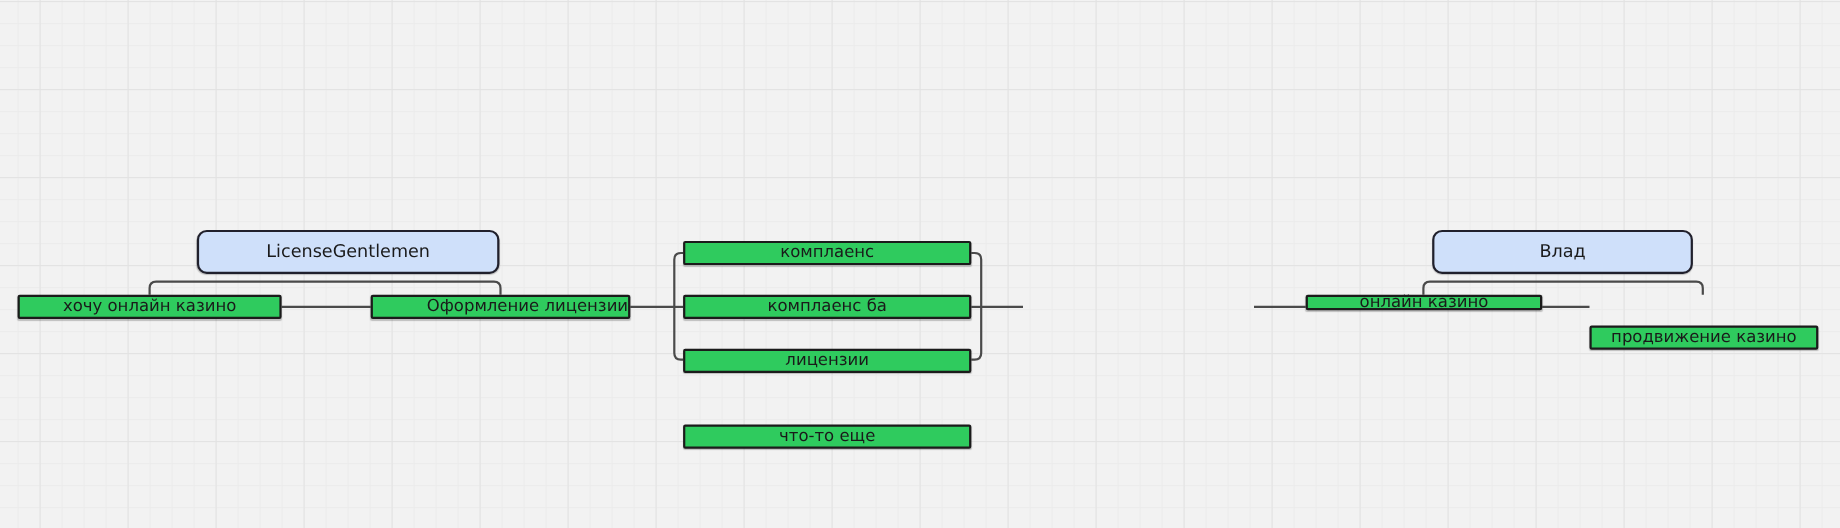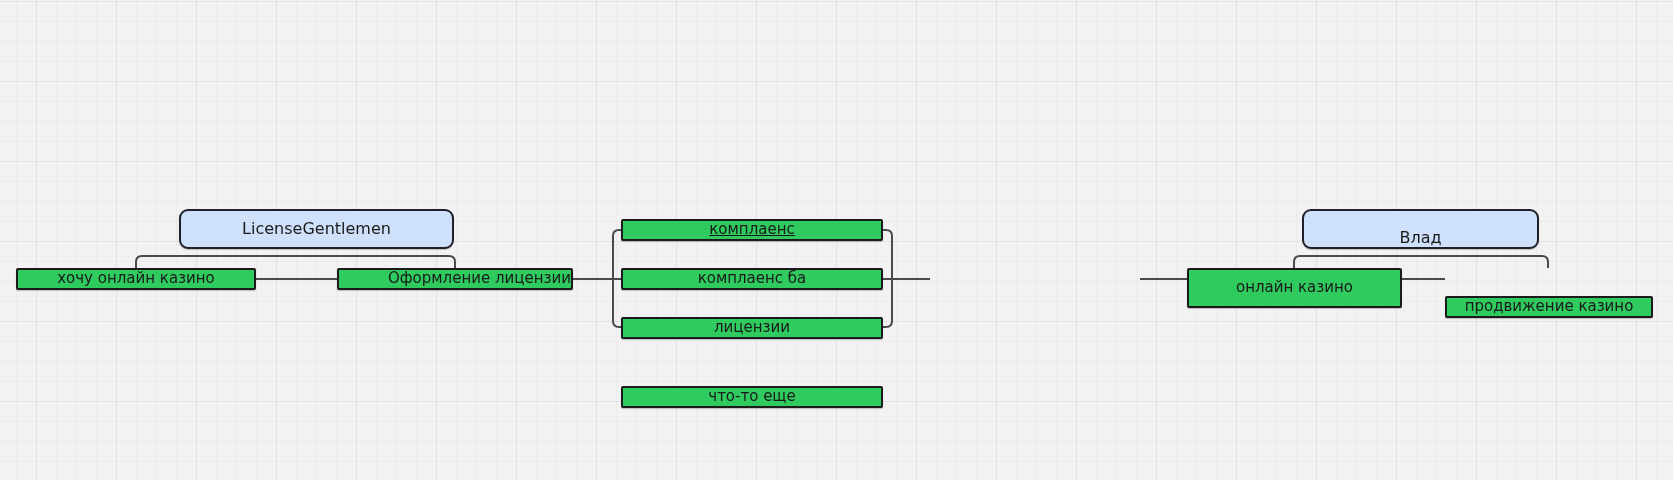--- a/index.html
+++ b/index.html
@@ -85,38 +85,38 @@
     <path d="M 256 279 L 337 279"></path>
     <path d="M 573 279 L 613 279"></path>
     <path d="M 892 279 L 930 279"></path>
     <path d="M 1140 279 L 1187 279"></path>
     <path d="M 1402 279 L 1445 279"></path>
   </svg>
 
   <div class="node blue" style="left:179px; top:209px; width:275px; height:40px;">
     <span class="lbl">LicenseGentlemen</span>
   </div>
-  <div class="node blue" style="left:1302px; top:209px; width:237px; height:40px;align-items:flex-end;">
+  <div class="node blue" style="left:1302px; top:209px; width:237px; height:40px;">
     <span class="lbl">Влад</span>
   </div>
 
   <div class="node green" style="left:16px; top:268px; width:240px; height:22px;justify-content:center;">
     <span class="lbl">хочу онлайн казино</span>
   </div>
   <div class="node green" style="left:337px; top:268px; width:236px; height:22px;justify-content:flex-end;">
     <span class="lbl">Оформление лицензии</span>
   </div>
-  <div class="node green" style="left:1187px; top:268px; width:215px; height:40px;">
+  <div class="node green" style="left:1187px; top:268px; width:215px; height:14px;">
     <span class="lbl">онлайн казино</span>
   </div>
   <div class="node green" style="left:1445px; top:268px; width:208px; height:22px;margin-top:28px;">
     <span class="lbl">продвижение казино</span>
   </div>
 
-  <div class="node green" style="left:621px; top:219px; width:262px; height:22px;text-decoration:underline;">
+  <div class="node green" style="left:621px; top:219px; width:262px; height:22px;">
     <span class="lbl">комплаенс</span>
   </div>
   <div class="node green" style="left:621px; top:268px; width:262px; height:22px;">
     <span class="lbl">комплаенс ба</span>
   </div>
   <div class="node green" style="left:621px; top:317px; width:262px; height:22px;">
     <span class="lbl">лицензии</span>
   </div>
   <div class="node green" style="left:621px; top:386px; width:262px; height:22px;">
     <span class="lbl">что-то еще</span>

